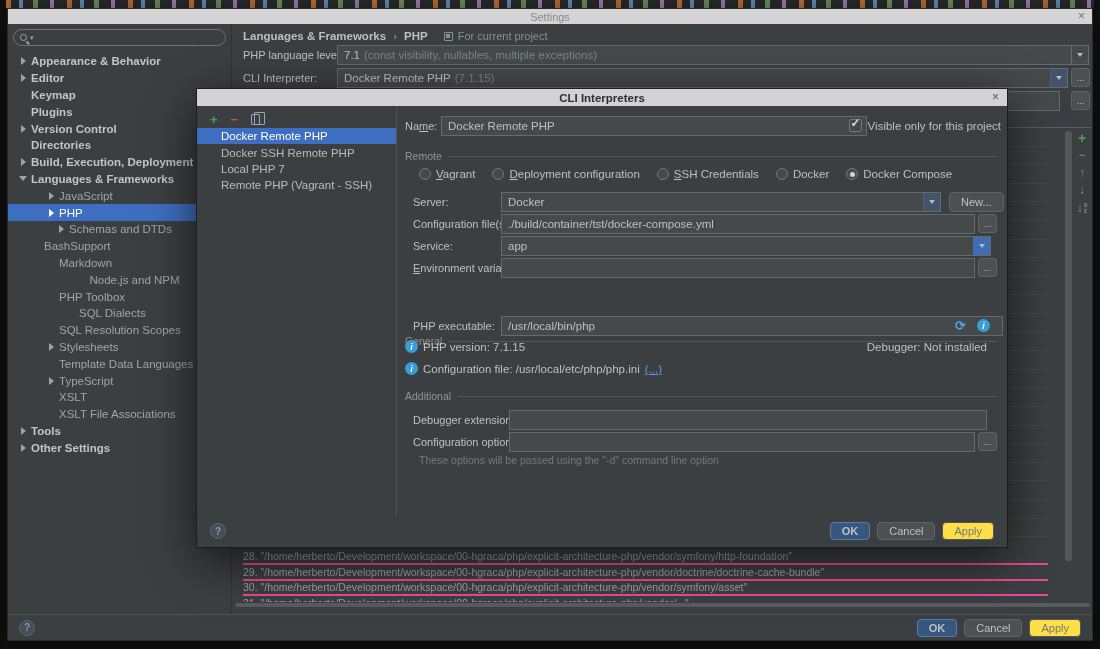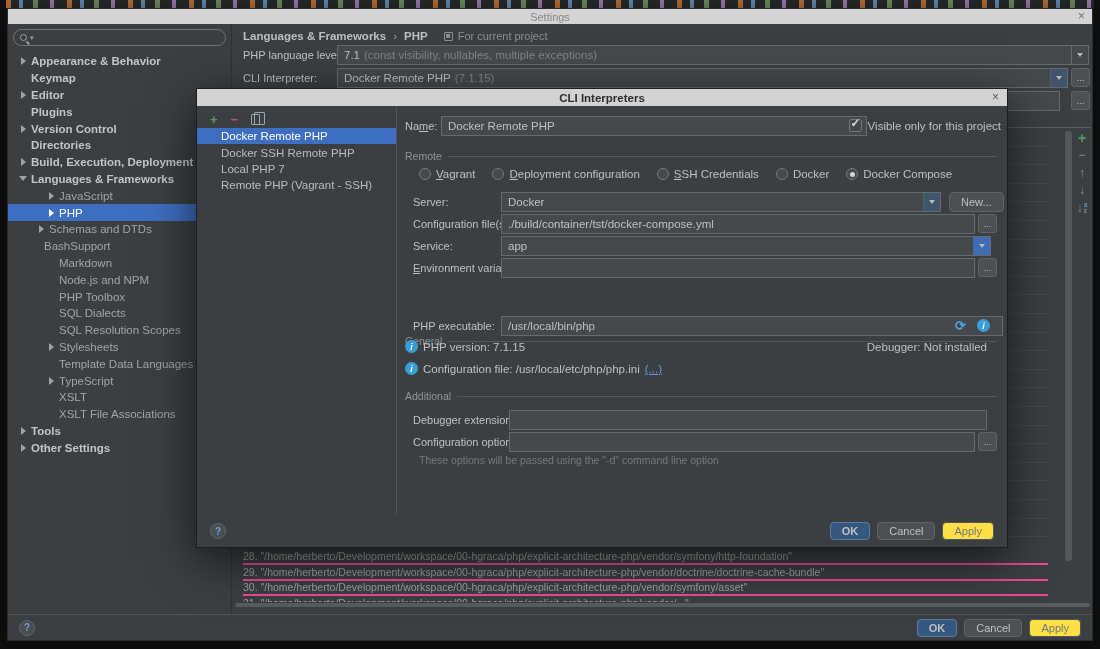--- a/index.html
+++ b/index.html
@@ -133,26 +133,26 @@
       <div class="searchbox">
         <span class="mag"></span>
         <span class="mag-caret">▾</span>
       </div>
       <div class="tree" id="tree">
           <div class="tree-row bold" style="padding-left: 7px;">
             <span class="tw arr-r"></span>
             <span>Appearance &amp; Behavior</span>
           </div>
           <div class="tree-row bold" style="padding-left: 7px;">
+            <span class="tw arr-r"></span>
+            <span>Editor</span>
+          </div>
+          <div class="tree-row bold" style="padding-left: 7px;">
             <span class="tw "></span>
             <span>Keymap</span>
-          </div>
-          <div class="tree-row bold" style="padding-left: 7px;">
-            <span class="tw arr-r"></span>
-            <span>Editor</span>
           </div>
           <div class="tree-row bold" style="padding-left: 7px;">
             <span class="tw "></span>
             <span>Plugins</span>
           </div>
           <div class="tree-row bold" style="padding-left: 7px;">
             <span class="tw arr-r"></span>
             <span>Version Control</span>
           </div>
           <div class="tree-row bold" style="padding-left: 7px;">
@@ -168,41 +168,41 @@
             <span>Languages &amp; Frameworks</span>
           </div>
           <div class="tree-row" style="padding-left: 35px;">
             <span class="tw arr-r"></span>
             <span>JavaScript</span>
           </div>
           <div class="tree-row selected" style="padding-left: 35px;">
             <span class="tw arr-r"></span>
             <span>PHP</span>
           </div>
-          <div class="tree-row" style="padding-left: 25px;">
+          <div class="tree-row" style="padding-left: 45px;">
             <span class="tw arr-r"></span>
             <span>Schemas and DTDs</span>
           </div>
           <div class="tree-row" style="padding-left: 20px;">
             <span class="tw "></span>
             <span>BashSupport</span>
           </div>
           <div class="tree-row" style="padding-left: 35px;">
             <span class="tw "></span>
             <span>Markdown</span>
           </div>
-          <div class="tree-row" style="padding-left: 35px;">
+          <div class="tree-row" style="padding-left: 15px; justify-content: center;">
             <span class="tw "></span>
             <span>Node.js and NPM</span>
           </div>
           <div class="tree-row" style="padding-left: 35px;">
             <span class="tw "></span>
             <span>PHP Toolbox</span>
           </div>
-          <div class="tree-row" style="padding-left: 35px;">
+          <div class="tree-row" style="padding-left: 55px;">
             <span class="tw "></span>
             <span>SQL Dialects</span>
           </div>
           <div class="tree-row" style="padding-left: 35px;">
             <span class="tw "></span>
             <span>SQL Resolution Scopes</span>
           </div>
           <div class="tree-row" style="padding-left: 35px;">
             <span class="tw arr-r"></span>
             <span>Stylesheets</span>

